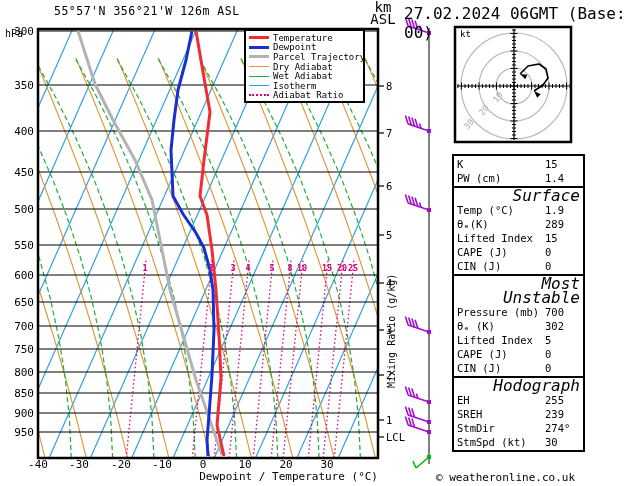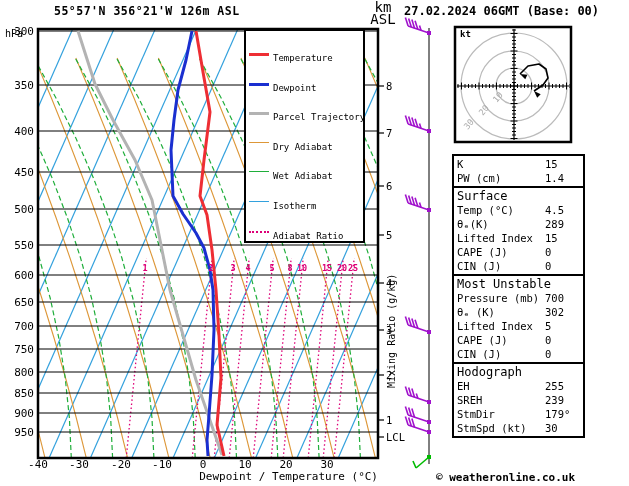--- a/index.html
+++ b/index.html
@@ -1,36 +1,36 @@
 <!DOCTYPE html>
 <html><head>
 <meta charset="utf-8">
 <style>
   html,body{margin:0;padding:0;background:#fff;}
   #root{position:relative;width:629px;height:486px;background:#fff;overflow:hidden;
         font-family:"DejaVu Sans Mono",monospace;color:#000;}
   .abs{position:absolute;}
-  .b{font-weight:bold;}
+  .b{font-weight:normal;}
   #plot-title{left:54px;top:4px;font-size:11.5px;letter-spacing:.5px;}
   #hpa-label{left:5px;top:4px;font-size:10px;margin-top:24px;}
   #km-asl-label{left:369px;top:1px;width:28px;font-size:14px;text-align:center;line-height:12px;}
-  #datetime{left:404px;top:4px;font-size:12px;}
+  #datetime{left:404px;top:4px;font-size:16px;}
   #kt-label{left:460px;top:29px;font-size:9px;}
   #x-axis-label{left:38px;top:470px;width:340px;text-align:right;font-size:11px;}
   #footer{left:436px;top:471px;font-size:11px;}
   #mix-label{left:386px;top:388px;transform:rotate(-90deg);transform-origin:0 0;
              width:165px;font-size:10px;white-space:nowrap;}
   #legend{left:244px;top:29px;width:121px;border:2px solid #000;background:#fff;
           padding:2px 2px 1px 3px;box-sizing:border-box;}
-  .leg-row{display:flex;gap:4px;height:9.6px;margin-top:20px;}
+  .leg-row{display:flex;align-items:center;gap:4px;height:9.6px;}
   .leg-line{width:20px;flex:0 0 20px;}
   .leg-lab{font-size:9px;white-space:nowrap;}
   #panel{left:452px;top:156px;width:133px;}
   .sec{border:2px solid #000;background:#fff;margin-top:-2px;padding:1px 3px;box-sizing:border-box;}
-  .sec-title{text-align:left;font-size:12px;line-height:14px;}
+  .sec-title{text-align:right;font-size:16px;line-height:14px;font-style:italic;}
   .prow{position:relative;font-size:10.5px;line-height:14px;white-space:nowrap;}
   .pval{position:absolute;left:88px;top:0;}
   svg text{font-family:"DejaVu Sans Mono",monospace;}
 </style>
 </head>
 <body>
 
 <div id="root">
   <svg id="chart" class="abs" style="left:0;top:0" width="629" height="486" viewBox="0 0 629 486">
       <clipPath id="pc">
@@ -342,35 +342,35 @@
         <span class="leg-lab">Adiabat Ratio</span>
       </div>
     </div>
   <div class="abs" id="panel">
       <div class="sec">
         <div class="prow"><span>K</span><span class="pval">15</span></div>
         <div class="prow"><span>PW (cm)</span><span class="pval">1.4</span></div>
       </div>
       <div class="sec">
         <div class="sec-title">Surface</div>
-        <div class="prow"><span>Temp (°C)</span><span class="pval">4.5</span></div>
+        <div class="prow"><span>Temp (°C)</span><span class="pval">1.9</span></div>
         <div class="prow"><span>θₑ(K)</span><span class="pval">289</span></div>
         <div class="prow"><span>Lifted Index</span><span class="pval">15</span></div>
         <div class="prow"><span>CAPE (J)</span><span class="pval">0</span></div>
         <div class="prow"><span>CIN (J)</span><span class="pval">0</span></div>
       </div>
       <div class="sec">
         <div class="sec-title">Most Unstable</div>
         <div class="prow"><span>Pressure (mb)</span><span class="pval">700</span></div>
         <div class="prow"><span>θₑ (K)</span><span class="pval">302</span></div>
         <div class="prow"><span>Lifted Index</span><span class="pval">5</span></div>
         <div class="prow"><span>CAPE (J)</span><span class="pval">0</span></div>
         <div class="prow"><span>CIN (J)</span><span class="pval">0</span></div>
       </div>
       <div class="sec">
         <div class="sec-title">Hodograph</div>
         <div class="prow"><span>EH</span><span class="pval">255</span></div>
         <div class="prow"><span>SREH</span><span class="pval">239</span></div>
-        <div class="prow"><span>StmDir</span><span class="pval">179°</span></div>
+        <div class="prow"><span>StmDir</span><span class="pval">274°</span></div>
         <div class="prow"><span>StmSpd (kt)</span><span class="pval">30</span></div>
       </div>
     </div>
 </div>
 
 </body></html>

